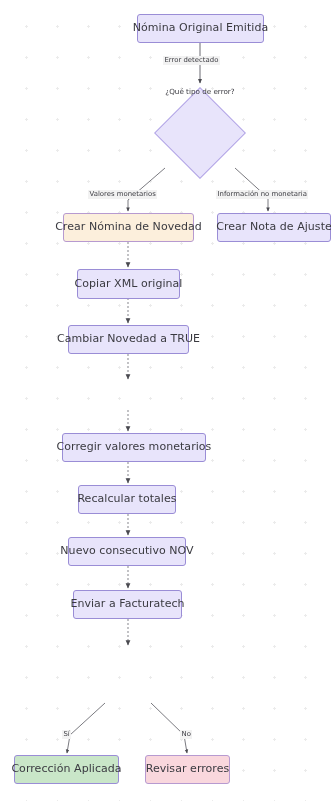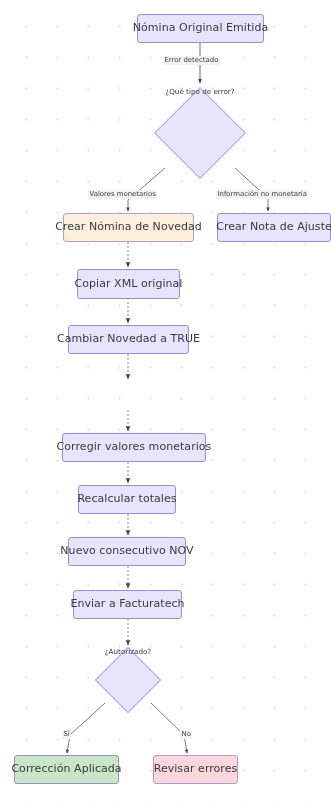--- a/index.html
+++ b/index.html
@@ -45,21 +45,20 @@
     background: #fcefdc;
     border-color: #b79ad0;
   }
   .node.accent-green {
     background: #c9e6c8;
     border-color: #9a8dd6;
   }
   .node.accent-red {
     background: #f9d7dd;
     border-color: #b79ad0;
-    margin-left: 8px;
   }
   .diamond-wrap {
     position: absolute;
     display: flex;
     align-items: flex-start;
     justify-content: center;
   }
   .diamond-shape {
     position: absolute;
     left: 50%;
@@ -181,24 +180,20 @@
   </div>
 
   <div class="node" style="left:68px; top:537px; width:118px; height:29px;">
     <span>Nuevo consecutivo NOV</span>
   </div>
 
   <div class="node" style="left:73px; top:590px; width:109px; height:29px;">
     <span>Enviar a Facturatech</span>
   </div>
 
-  <div class="diamond-wrap" style="left:95px; top:647px; width:66px; height:66px;">
-    <div class="diamond-shape" style="width:47px; height:47px;"></div>
-    <span class="diamond-label">¿Autorizado?</span>
-  </div>
 
   <div class="node accent-green" style="left:14px; top:755px; width:105px; height:29px;">
     <span>Corrección Aplicada</span>
   </div>
 
   <div class="node accent-red" style="left:145px; top:755px; width:85px; height:29px;">
     <span>Revisar errores</span>
   </div>
 
   <span class="edge-label" style="left:163px; top:56px;">Error detectado</span>

